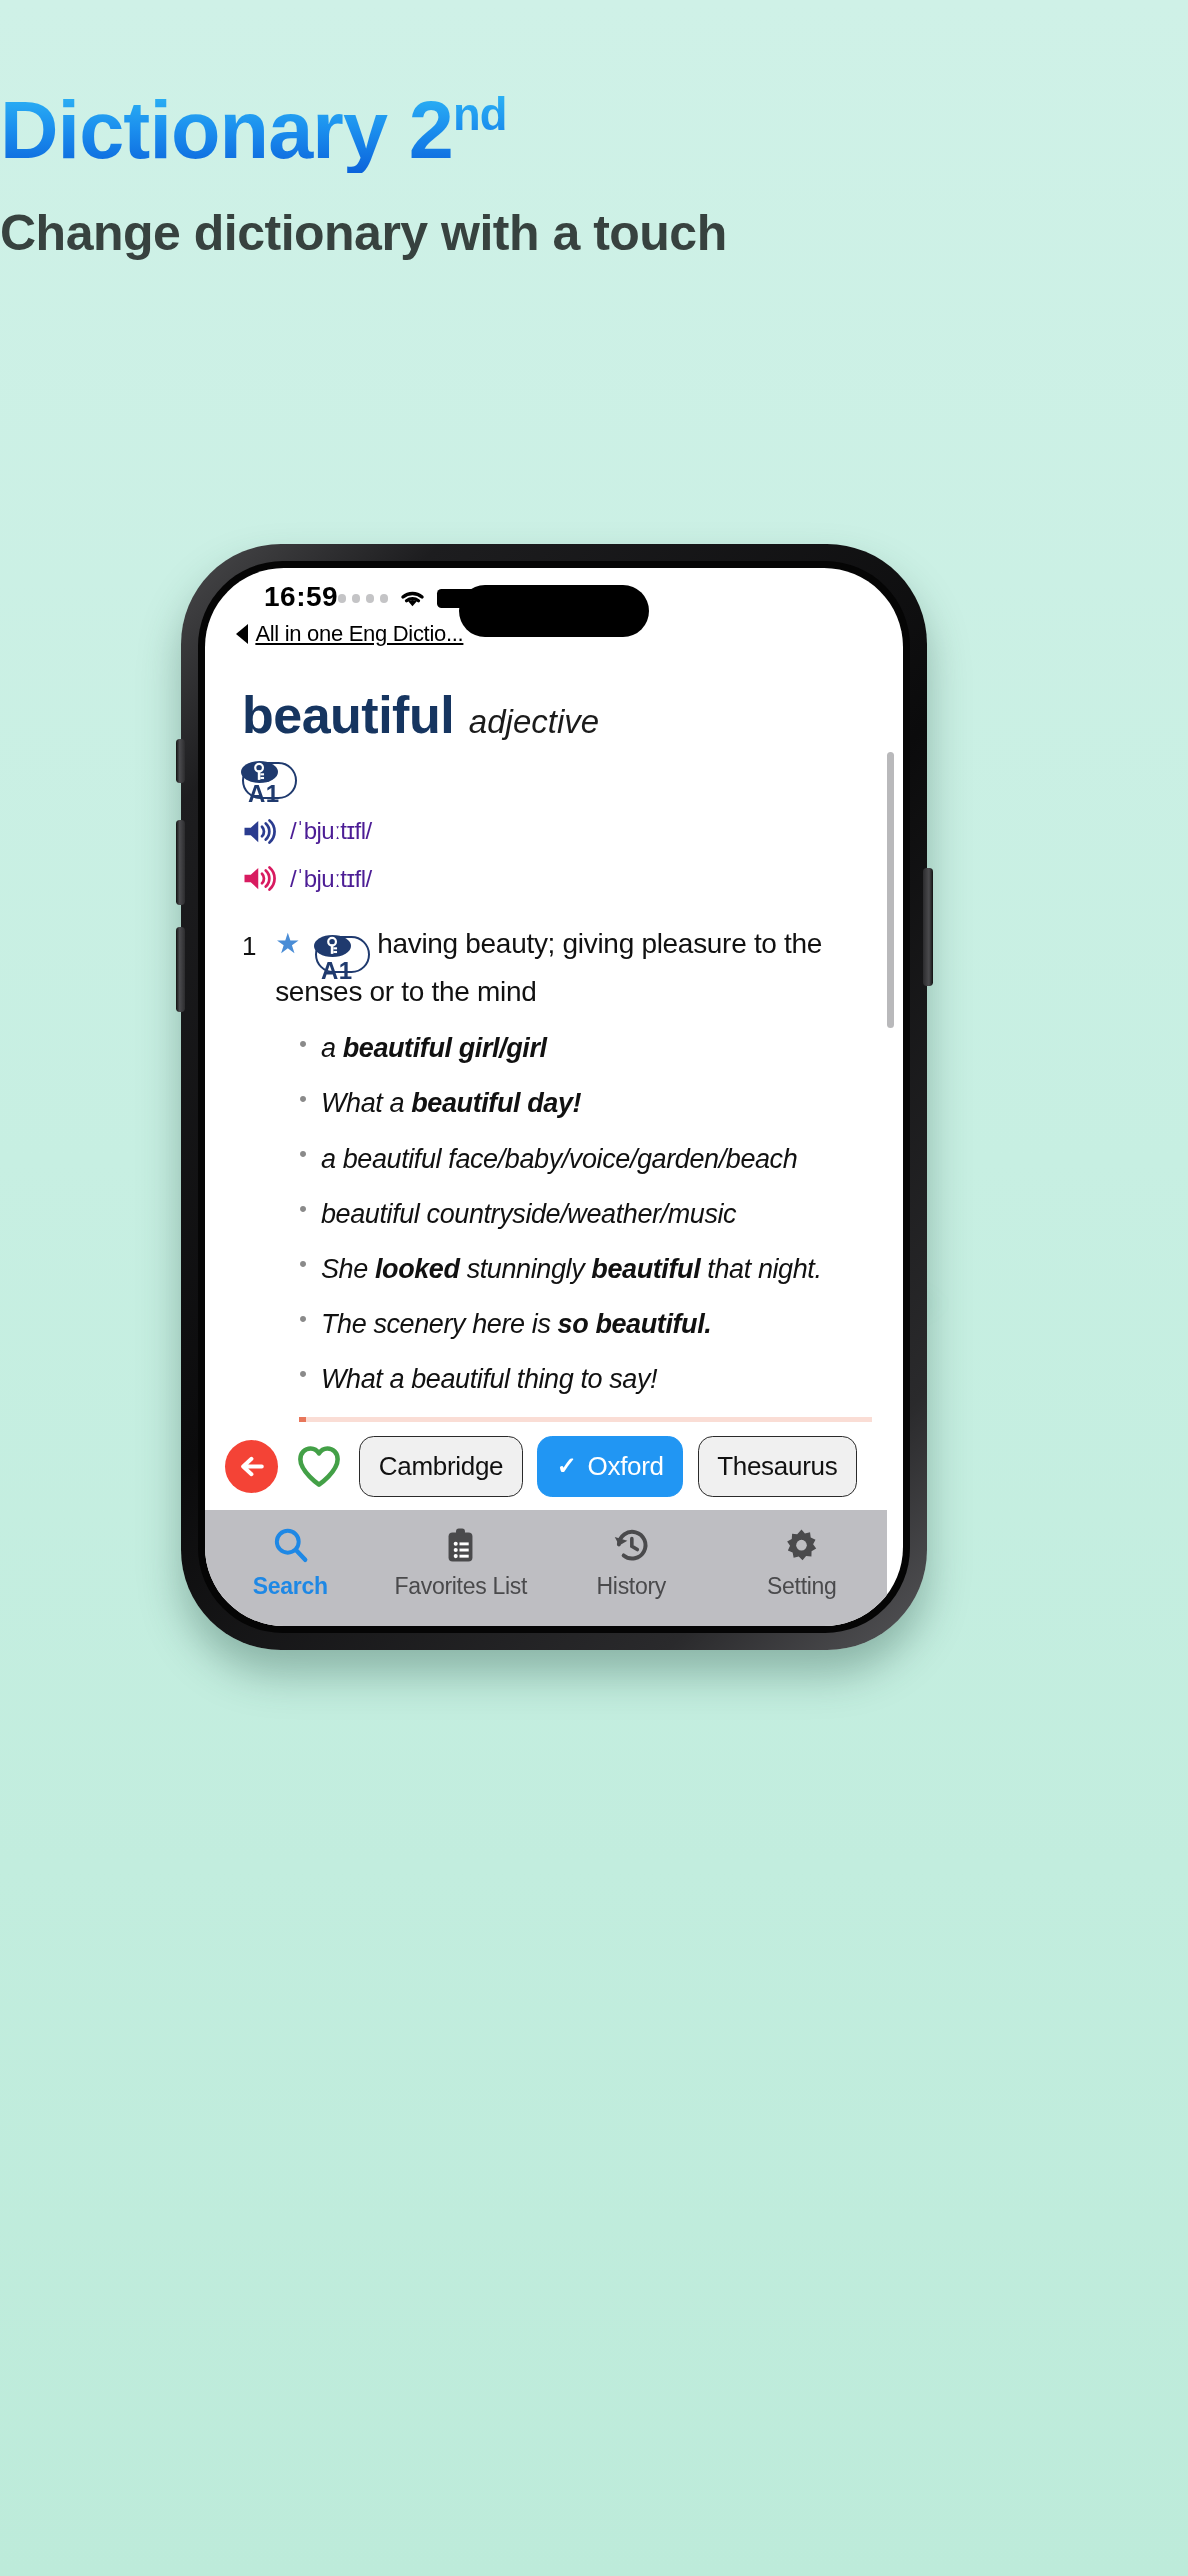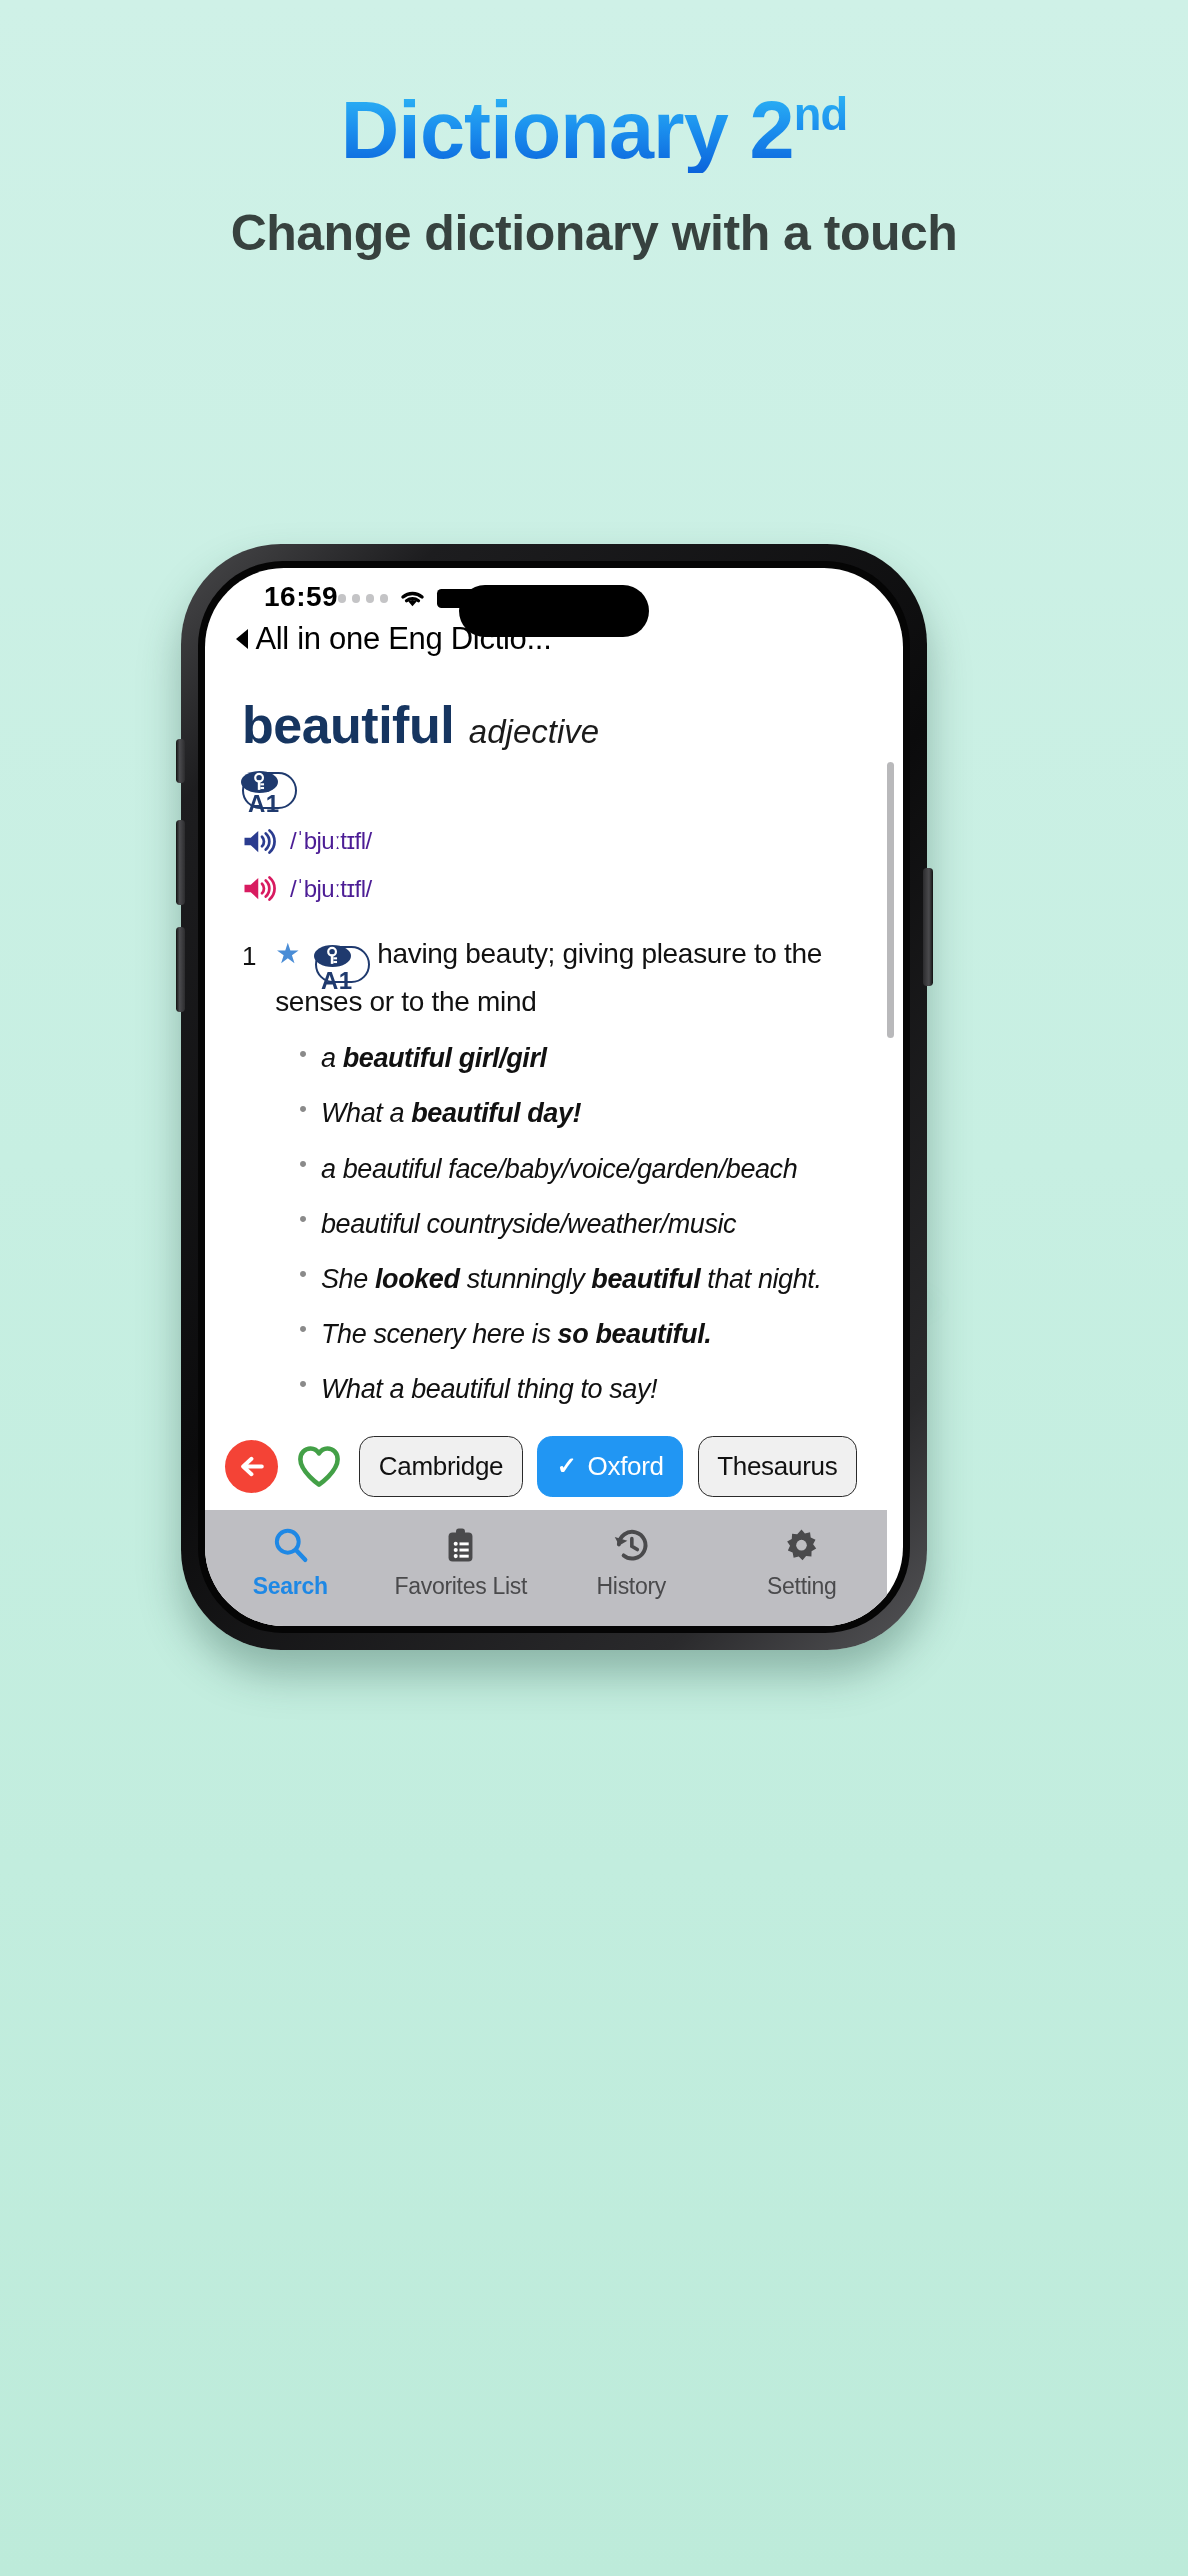--- a/index.html
+++ b/index.html
@@ -5,21 +5,21 @@
   * { box-sizing: border-box; margin: 0; padding: 0; }
   html, body { width: 1188px; height: 2576px; }
   body {
     font-family: "Liberation Sans", sans-serif;
     background: linear-gradient(180deg, #CFF1E7 0%, #C7EFE2 45%, #BDEBDA 100%);
     position: relative;
     overflow: hidden;
   }
 
   
-  .promo { position: absolute; left: 0; top: 0; width: 1188px; text-align: center; }
+  .promo { position: absolute; left: 0; top: 0; width: 1188px; text-align: left; }
   .promo-title {
     font-size: 81px; font-weight: bold; letter-spacing: -0.9px;
     margin-top: 88px; line-height: 1.05;
     background: linear-gradient(180deg, #2FB8F5 0%, #1B8FEE 48%, #0B63DB 100%);
     -webkit-background-clip: text; background-clip: text; color: transparent;
     display: inline-block;
   }
   .promo-title sup { font-size: 0.56em; vertical-align: super; letter-spacing: -0.9px; }
   .promo-sub {
     font-size: 50px; font-weight: bold; color: #37423F;
@@ -72,21 +72,21 @@
     position: absolute; left: 50%; transform: translateX(-50%); top: 16.6px;
     width: 190px; height: 52px; background: #000; border-radius: 28px;
   }
 
   
   .navrow { padding: 0 0 5.5px 31px; display: flex; align-items: center; gap: 7.4px; }
   .navrow .caret {
     width: 0; height: 0; border-top: 10px solid transparent; border-bottom: 10px solid transparent;
     border-right: 12px solid #000;
   }
-  .navrow .navlabel { font-size: 31px; color: #000; letter-spacing: -0.3px; }
+  .navrow .navlabel { font-size: 22px; color: #000; letter-spacing: -0.3px; text-decoration: underline; }
 
   
   .content { padding: 33px 31px 0 37px; position: relative; height: 829px; overflow: hidden; }
   .scrollbar {
     position: absolute; right: 9.2px; top: 100px; width: 6.4px; height: 276px;
     background: #b9b9bb; border-radius: 3.7px;
   }
 
   .headword-row { display: flex; align-items: baseline; gap: 14.7px; margin-bottom: 16.6px; }
   .headword { font-size: 52px; font-weight: bold; color: #163560; letter-spacing: -0.5px; }

